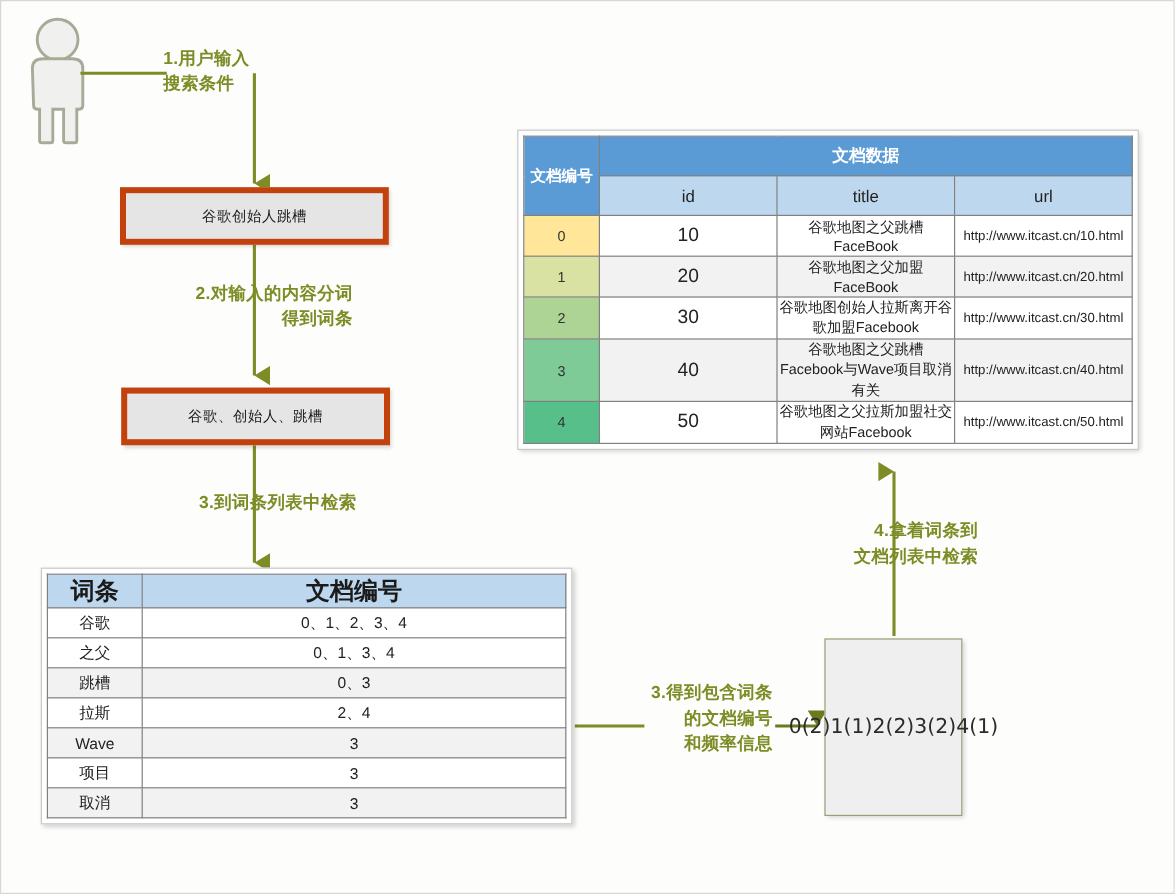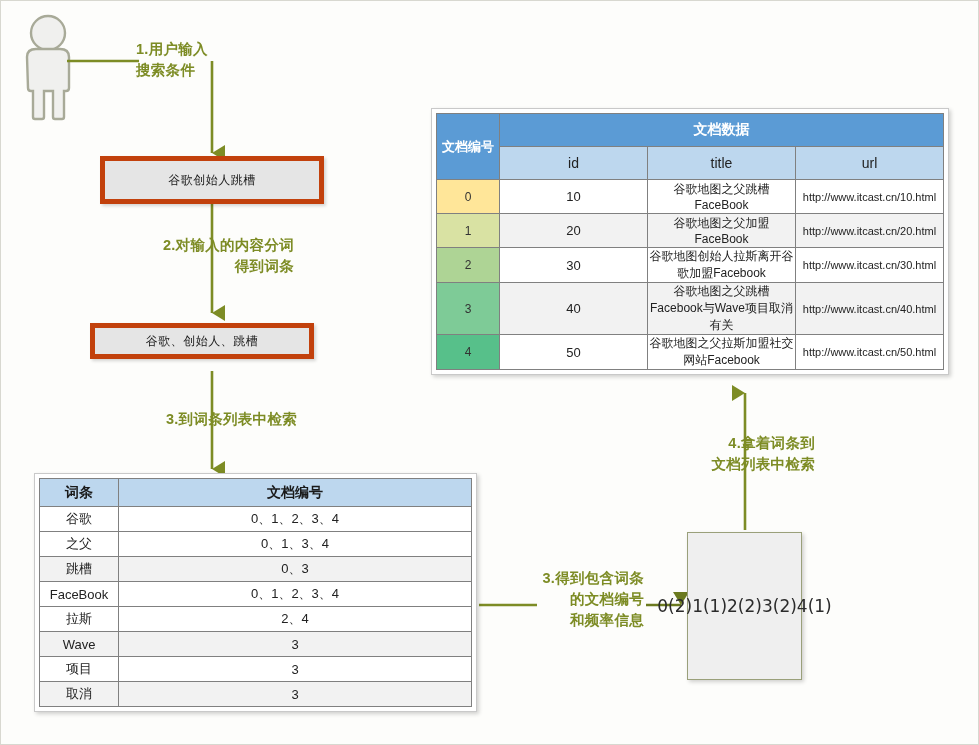--- a/index.html
+++ b/index.html
@@ -104,35 +104,35 @@
     font-size: 13px;
     font-weight: bold;
     width: 62px;
   }
   #doc-table th.hdr-sub {
     background: #bdd7ee;
     color: #222;
     font-size: 14px;
     height: 32px;
   }
-  #doc-table td { height: 33px; font-size: 13px; }
+  #doc-table td { height: 33px; font-size: 16px; }
   #doc-table td.c-id { width: 44px; }
   #doc-table td.c-url { width: 160px; font-size: 11px; }
   #doc-table td.c-title { font-size: 12px; }
   #doc-table tr.alt td.c-id,
   #doc-table tr.alt td.c-title,
   #doc-table tr.alt td.c-url { background: #f2f2f2; }
   #doc-table td.docno { font-size: 12px; color: #333; }
 
   
   #term-table { left: 33px; top: 472px; width: 443px; }
   #term-table table { table-layout: fixed; }
   #term-table th {
     background: #bdd7ee;
-    font-size: 14px;
+    font-size: 20px;
     font-weight: bold;
     height: 27px;
     color: #1a1a1a;
   }
   #term-table th.th-term { width: 78px; }
   #term-table td { height: 24px; font-size: 13px; }
   #term-table td.c-term { width: 78px; }
   #term-table tr.alt td { background: #f2f2f2; }
 
   
@@ -210,21 +210,21 @@
 
   <div class="conn-label" style="left:518px; top:567px; width:125px;">3.得到包含词条
 的文档编号
 和频率信息</div>
 
   <div class="conn-label" style="left:684px; top:432px; width:130px;">4.拿着词条到
 文档列表中检索</div>
 
   <div class="proc-box" style="left:99px; top:155px; width:224px; height:48px;">谷歌创始人跳槽</div>
 
-  <div class="proc-box" style="left:89px; top:322px; width:224px; height:36px;">谷歌、创始人、跳槽</div>
+  <div class="proc-box" style="left:100px; top:322px; width:224px; height:48px;">谷歌、创始人、跳槽</div>
 
   <div class="xl" id="doc-table">
     <table>
       <thead>
         <tr>
           <th class="hdr-docno" rowspan="2">文档编号</th>
           <th class="hdr-main" colspan="3">文档数据</th>
         </tr>
         <tr>
           <th class="hdr-sub" style="width:44px;">id</th>
@@ -282,24 +282,20 @@
           </tr>
           <tr>
             <td class="c-term">之父</td>
             <td>0、1、3、4</td>
           </tr>
           <tr class="alt">
             <td class="c-term">跳槽</td>
             <td>0、3</td>
           </tr>
           <tr>
-            <td class="c-term">FaceBook</td>
-            <td>0、1、2、3、4</td>
-          </tr>
-          <tr>
             <td class="c-term">拉斯</td>
             <td>2、4</td>
           </tr>
           <tr class="alt">
             <td class="c-term">Wave</td>
             <td>3</td>
           </tr>
           <tr>
             <td class="c-term">项目</td>
             <td>3</td>

